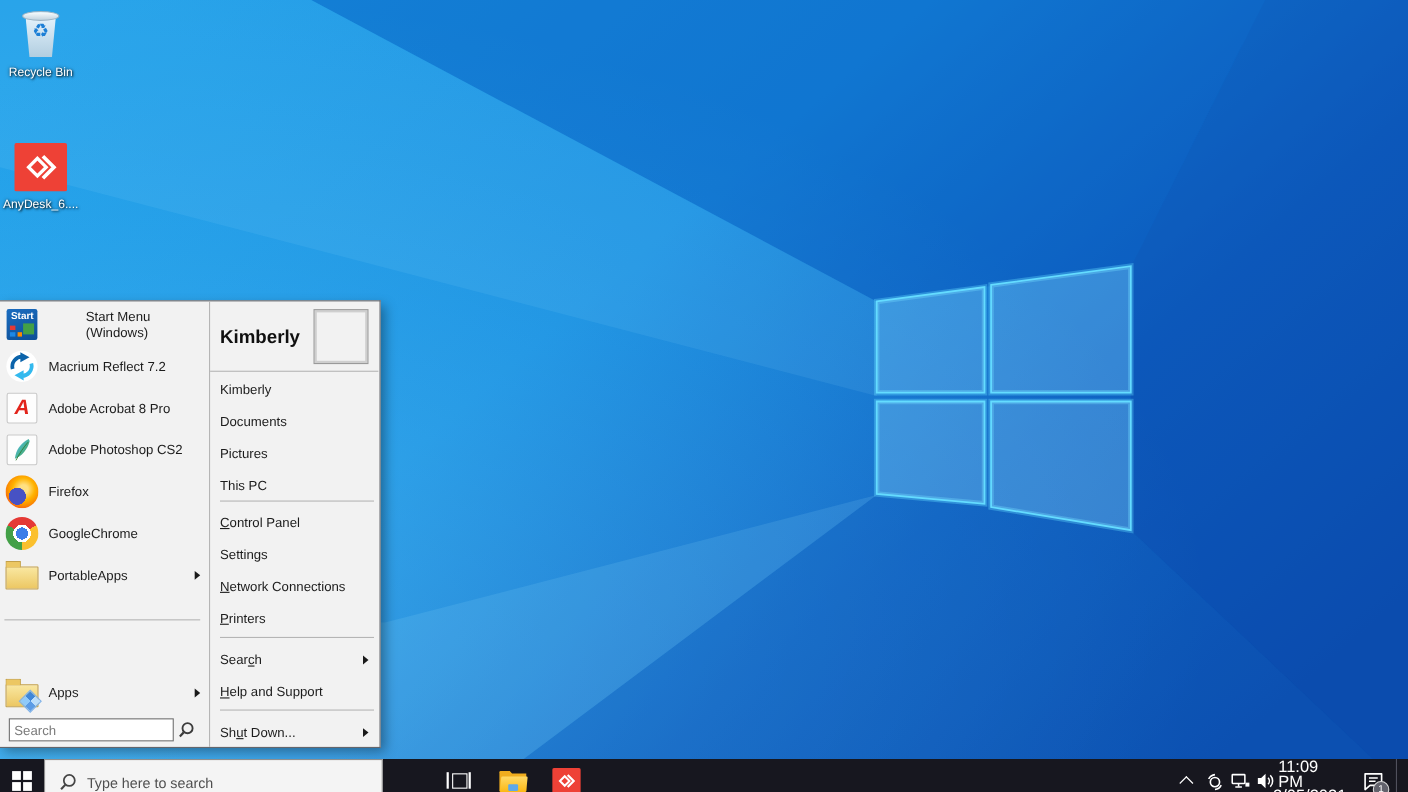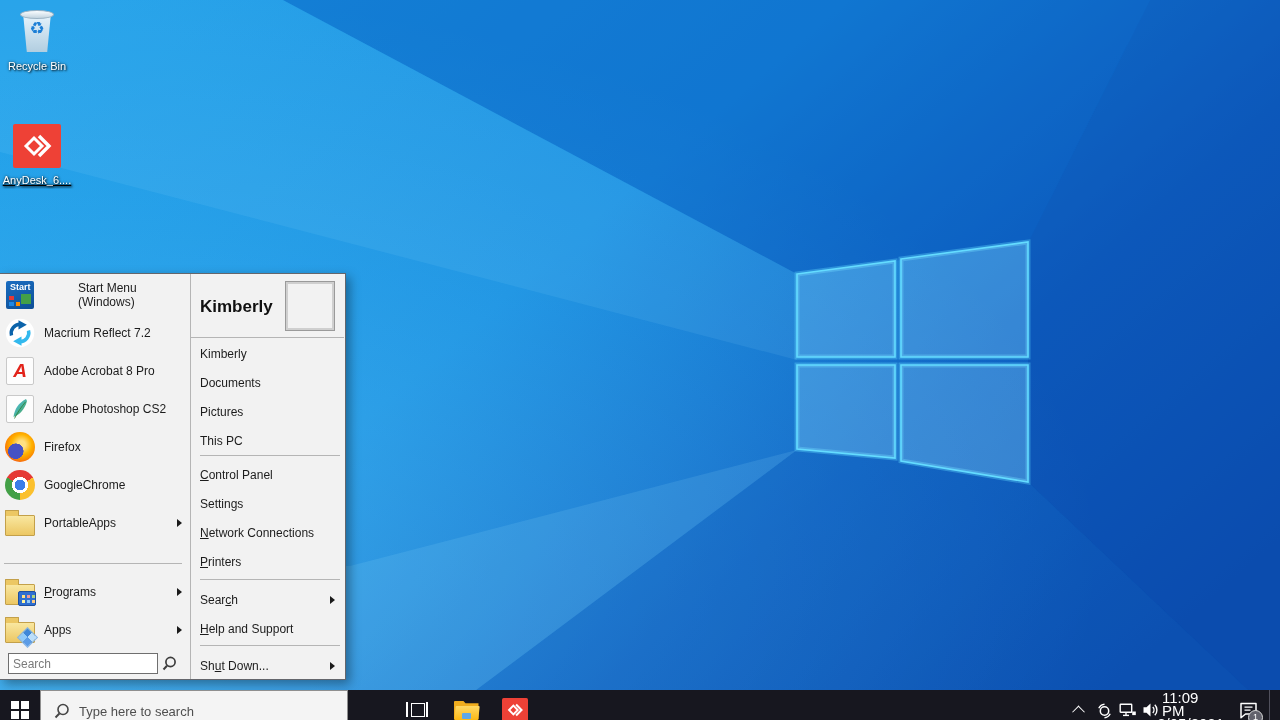--- a/index.html
+++ b/index.html
@@ -159,21 +159,21 @@
 
   <div class="dicon" style="left:0;top:6px;">
     <div class="bin">
       <div class="body"></div>
       <div class="rim"></div>
       <div class="sym">♻</div>
     </div>
     <div class="dlabel">Recycle Bin</div>
   </div>
 
-  <div class="dicon" style="left:0;top:124px;text-decoration:underline;">
+  <div class="dicon" style="left:0;top:130px;">
     <div class="adtile">
       <svg width="48" height="44" viewBox="0 0 48 44">
         <rect width="48" height="44" rx="2" fill="#ee4136"></rect>
         <polygon points="13,22 21,14 29,22 21,30" fill="none" stroke="#fff" stroke-width="3"></polygon>
         <polyline points="26,12 36,22 26,32" fill="none" stroke="#fff" stroke-width="3.4"></polyline>
       </svg>
     </div>
     <div class="dlabel">AnyDesk_6....</div>
   </div>
 
@@ -250,31 +250,20 @@
       <div class="mi" style="top:230px;">
         <span class="ic">
             <span class="fold"></span>
           </span>
         <span><span>PortableApps</span><span class="key"></span><span></span></span>
         <span class="sub-arrow"></span>
       </div>
 
       <div class="hsep" style="left:4px;width:178px;top:289px;"></div>
 
-      <div class="mi" style="top:299px;">
-        <span class="ic">
-          <span class="fold">
-              <span class="ovl-win">
-                <i></i>
-              </span>
-            </span>
-        </span>
-        <span><span></span><span class="key">P</span><span>rograms</span></span>
-        <span class="sub-arrow"></span>
-      </div>
 
       <div class="mi" style="top:337px;">
         <span class="ic">
           <span class="fold">
               <span class="ovl-dia"></span>
             </span>
         </span>
         <span><span>Apps</span><span class="key"></span><span></span></span>
         <span class="sub-arrow"></span>
       </div>

